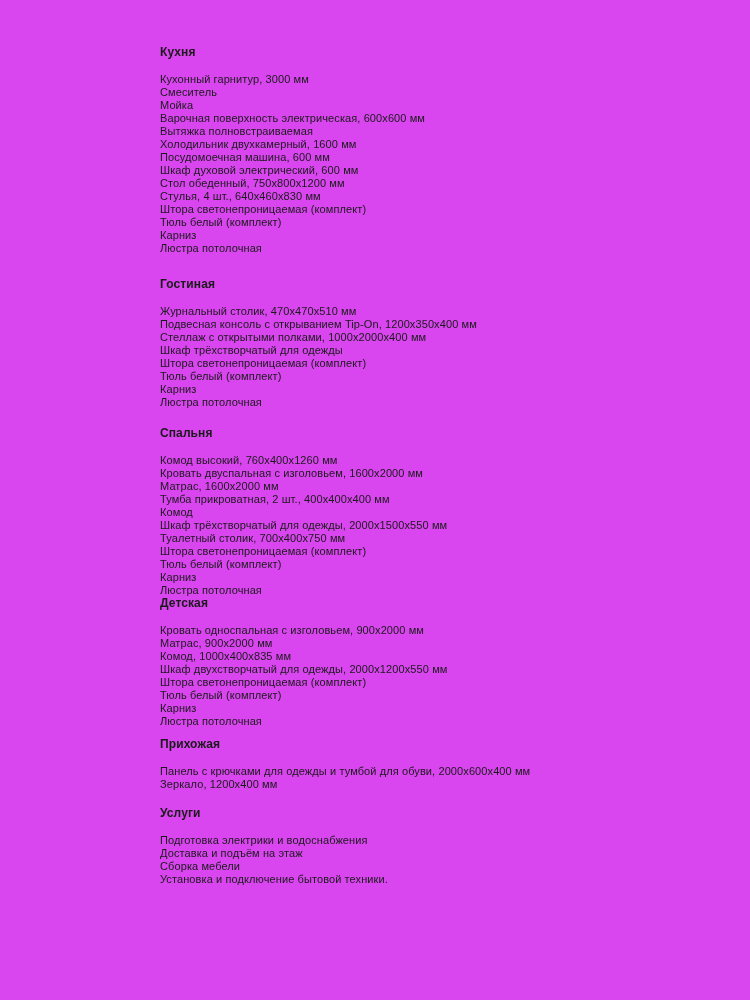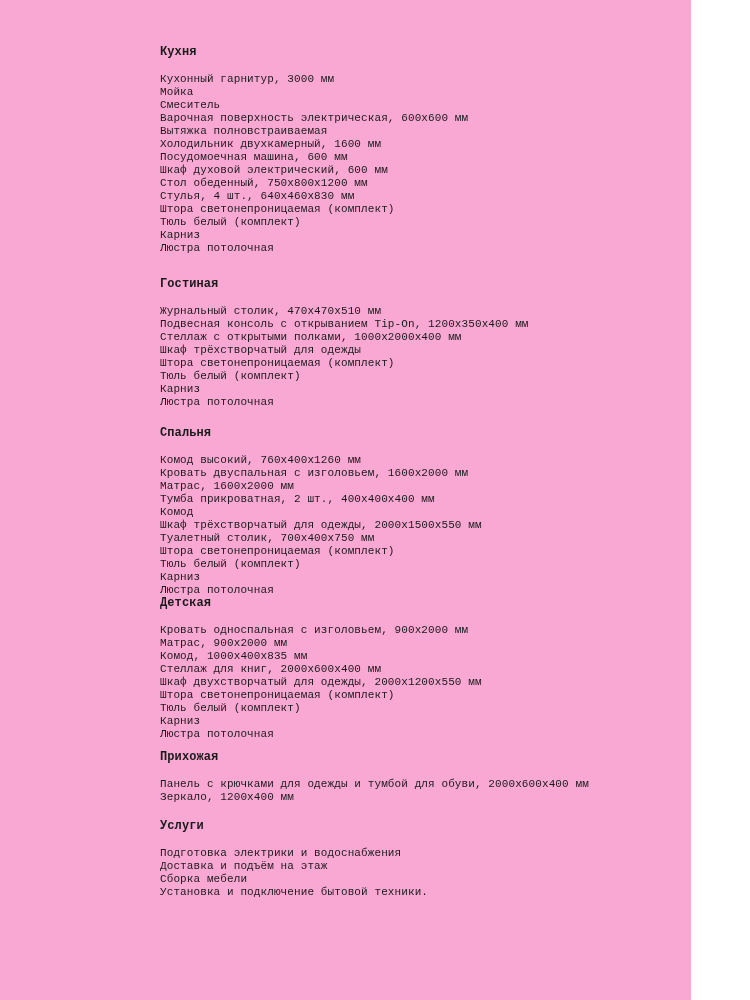--- a/index.html
+++ b/index.html
@@ -3,25 +3,25 @@
 <meta charset="utf-8">
 <style>
   html, body {
     margin: 0;
     padding: 0;
     background: #ffffff;
   }
   .page {
     position: relative;
     box-sizing: border-box;
-    width: 691px;
+    width: 750px;
     height: 1000px;
-    background: #f9a8d4;
+    background: #d946ef;
     padding: 46px 30px 0 160px;
-    font-family: Liberation Mono, monospace;
+    font-family: Liberation Sans, sans-serif;
     color: #1a1a1a;
     overflow: hidden;
   }
   .section { }
   .section-title {
     font-size: 12px;
     font-weight: bold;
     line-height: 13px;
     margin: 0 0 14px 0;
     letter-spacing: 0.1px;
@@ -43,22 +43,22 @@
 </style>
 </head>
 <body>
 
 <div class="page">
   <div id="sections-root">
   <div class="section section-gap-0">
     <h2 class="section-title">Кухня</h2>
     <div class="section-items">
           <div class="item">Кухонный гарнитур, 3000 мм</div>
+          <div class="item">Смеситель</div>
           <div class="item">Мойка</div>
-          <div class="item">Смеситель</div>
           <div class="item">Варочная поверхность электрическая, 600х600 мм</div>
           <div class="item">Вытяжка полновстраиваемая</div>
           <div class="item">Холодильник двухкамерный, 1600 мм</div>
           <div class="item">Посудомоечная машина, 600 мм</div>
           <div class="item">Шкаф духовой электрический,  600 мм</div>
           <div class="item">Стол обеденный, 750х800х1200 мм</div>
           <div class="item">Стулья, 4 шт.,  640х460х830 мм</div>
           <div class="item">Штора светонепроницаемая (комплект)</div>
           <div class="item">Тюль белый (комплект)</div>
           <div class="item">Карниз</div>
@@ -96,21 +96,20 @@
           <div class="item">Люстра потолочная</div>
         </div>
   </div>
 
   <div class="section section-gap-3">
     <h2 class="section-title">Детская</h2>
     <div class="section-items">
           <div class="item">Кровать односпальная с изголовьем, 900х2000 мм</div>
           <div class="item">Матрас, 900х2000 мм</div>
           <div class="item">Комод, 1000х400х835 мм</div>
-          <div class="item">Стеллаж для книг,  2000х600х400 мм</div>
           <div class="item">Шкаф двухстворчатый для одежды, 2000х1200х550 мм</div>
           <div class="item">Штора светонепроницаемая (комплект)</div>
           <div class="item">Тюль белый (комплект)</div>
           <div class="item">Карниз</div>
           <div class="item">Люстра потолочная</div>
         </div>
   </div>
 
   <div class="section section-gap-4">
     <h2 class="section-title">Прихожая</h2>

